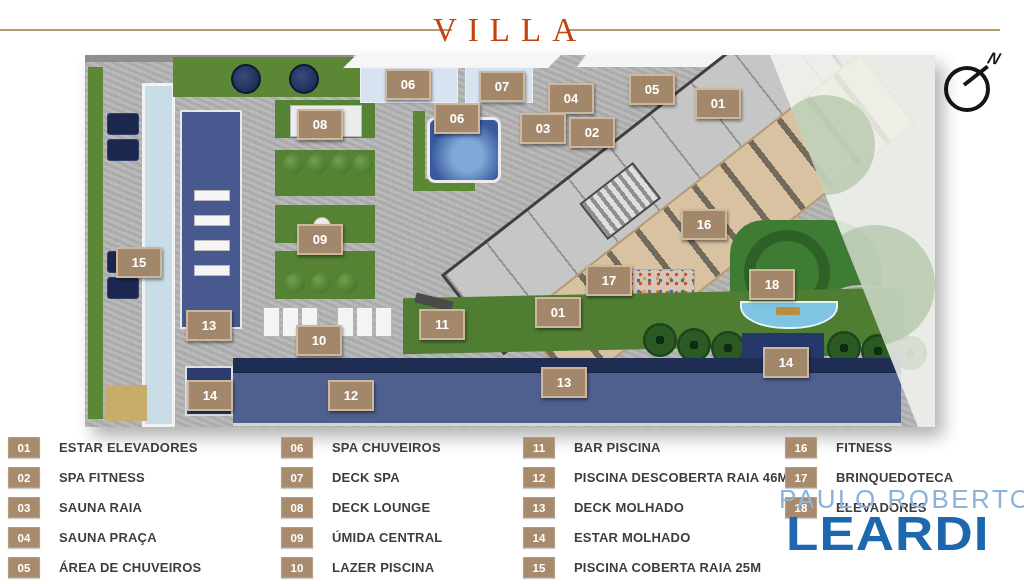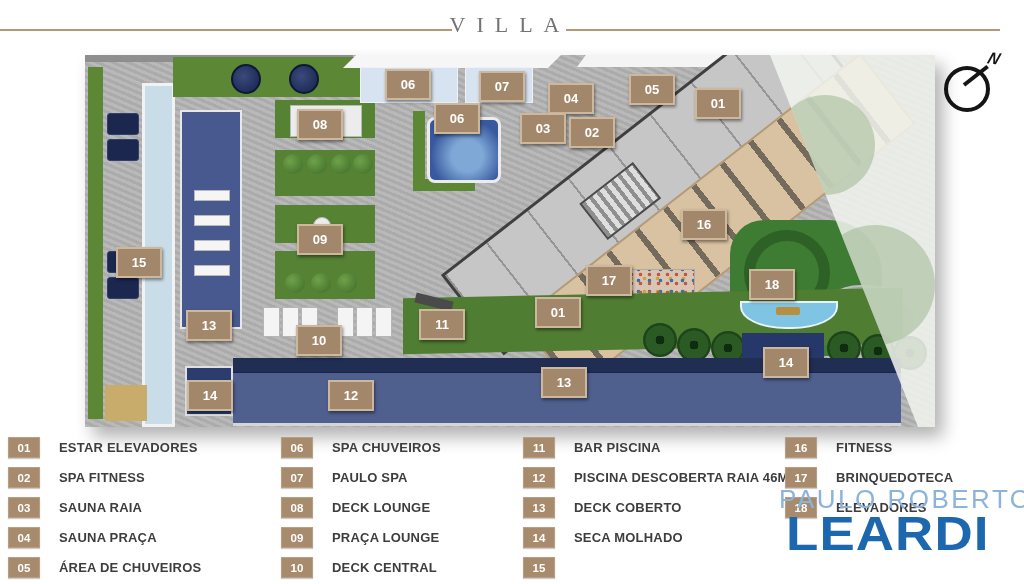--- a/index.html
+++ b/index.html
@@ -4,21 +4,21 @@
 <style>
   html,body{margin:0;padding:0;background:#fff;}
   .page{position:relative;width:1024px;height:584px;overflow:hidden;background:#fff;
         font-family:"Liberation Sans",sans-serif;}
 
   
   .rule{position:absolute;top:29px;height:2px;background:#b29a74;}
   .rule-left{left:0;width:452px;}
   .rule-right{left:566px;width:434px;}
   .brand{position:absolute;left:425px;top:12px;width:170px;text-align:center;
-         font-family:"Liberation Serif",serif;font-size:22px;color:#737373;
+         font-family:"Liberation Serif",serif;font-size:33px;color:#c2410c;
          letter-spacing:11px;font-weight:400;}
   .banner{position:absolute;left:8px;top:37px;height:25px;padding:0 16px 0 14px;
           background:linear-gradient(#ac9174,#9c8163);color:#fff;font-size:14px;
           font-weight:bold;line-height:25px;letter-spacing:.5px;
           box-shadow:0 2px 3px rgba(0,0,0,.25);}
 
   
   .compass{position:absolute;left:942px;top:48px;width:64px;height:66px;}
   .compass-circle{position:absolute;left:2px;top:18px;width:38px;height:38px;
                   border:4px solid #151515;border-radius:50%;}
@@ -275,54 +275,55 @@
     <div class="llabel">ÁREA DE CHUVEIROS</div>
   </div>
     </div>
   <div class="legend-col col2" id="legend-col-1">
       <div class="legend-row">
     <div class="chip">06</div>
     <div class="llabel">SPA CHUVEIROS</div>
   </div>
       <div class="legend-row">
     <div class="chip">07</div>
-    <div class="llabel">PAULO SPA</div>
+    <div class="llabel">DECK SPA</div>
   </div>
       <div class="legend-row">
     <div class="chip">08</div>
     <div class="llabel">DECK LOUNGE</div>
   </div>
       <div class="legend-row">
     <div class="chip">09</div>
-    <div class="llabel">PRAÇA LOUNGE</div>
+    <div class="llabel">ÚMIDA CENTRAL</div>
   </div>
       <div class="legend-row">
     <div class="chip">10</div>
-    <div class="llabel">DECK CENTRAL</div>
+    <div class="llabel">LAZER PISCINA</div>
   </div>
     </div>
   <div class="legend-col col3" id="legend-col-2">
       <div class="legend-row">
     <div class="chip">11</div>
     <div class="llabel">BAR PISCINA</div>
   </div>
       <div class="legend-row">
     <div class="chip">12</div>
     <div class="llabel">PISCINA DESCOBERTA RAIA 46M</div>
   </div>
       <div class="legend-row">
     <div class="chip">13</div>
-    <div class="llabel">DECK COBERTO</div>
+    <div class="llabel">DECK MOLHADO</div>
   </div>
       <div class="legend-row">
     <div class="chip">14</div>
-    <div class="llabel">SECA MOLHADO</div>
+    <div class="llabel">ESTAR MOLHADO</div>
   </div>
       <div class="legend-row">
     <div class="chip">15</div>
+    <div class="llabel">PISCINA COBERTA RAIA 25M</div>
   </div>
     </div>
   <div class="legend-col col4" id="legend-col-3">
       <div class="legend-row">
     <div class="chip">16</div>
     <div class="llabel">FITNESS</div>
   </div>
       <div class="legend-row">
     <div class="chip">17</div>
     <div class="llabel">BRINQUEDOTECA</div>

